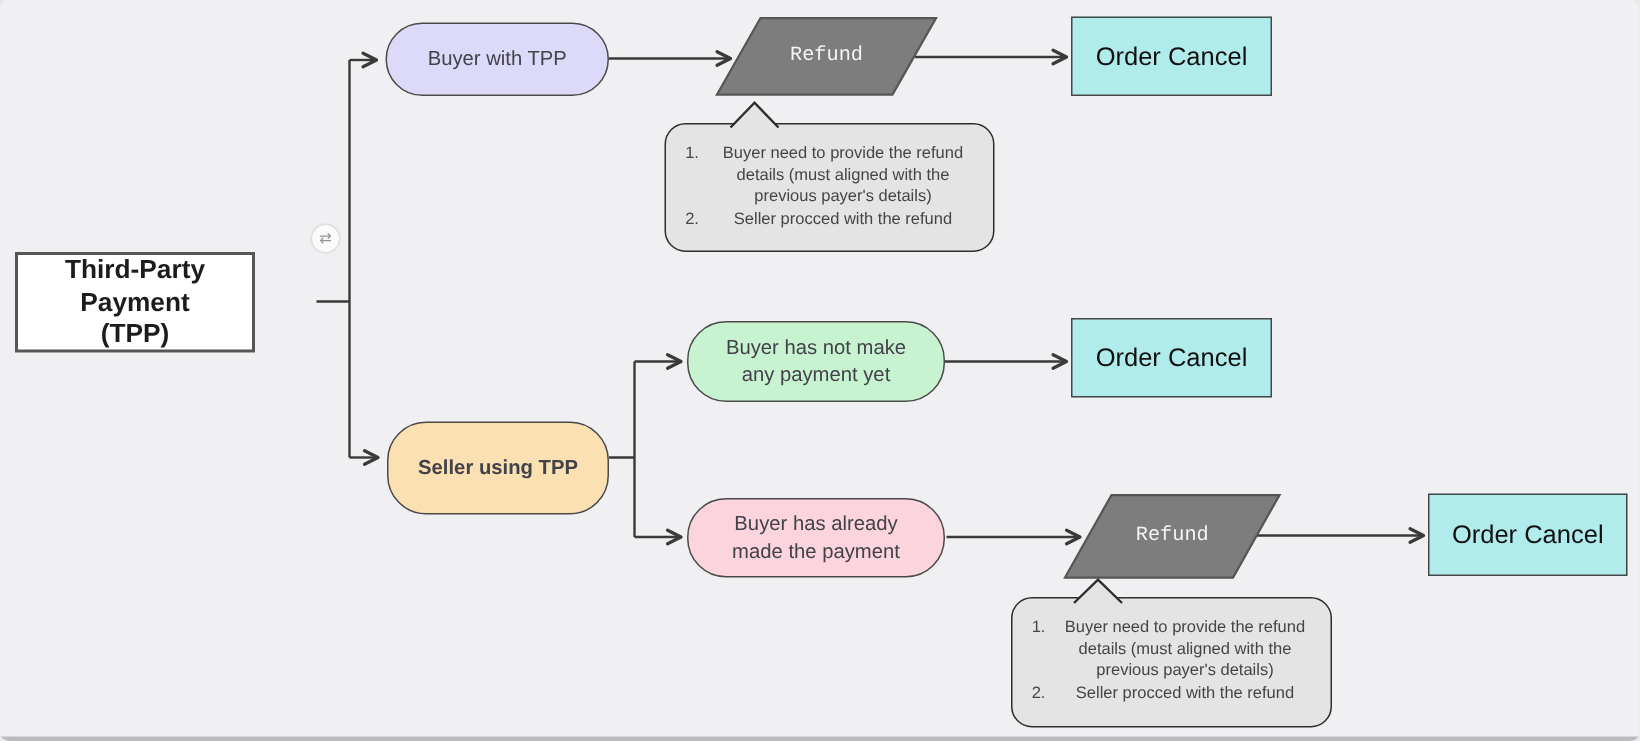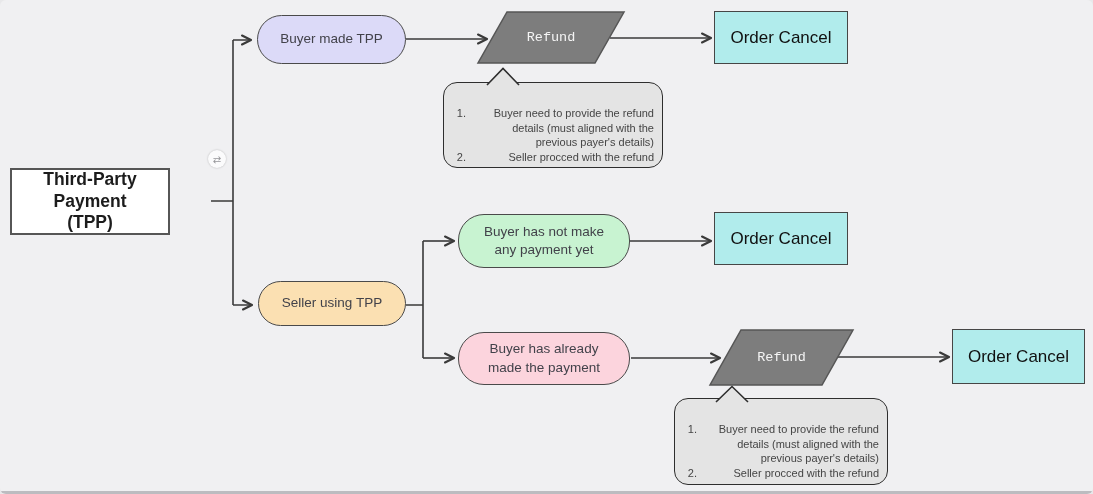--- a/index.html
+++ b/index.html
@@ -6,39 +6,39 @@
   #canvas{position:relative;width:1093px;height:494px;background:#f0f0f2;overflow:hidden;border-radius:6px;}
 
   .node{position:absolute;display:flex;align-items:center;justify-content:center;
         text-align:center;white-space:pre-line;box-sizing:border-box;z-index:4;}
 
   .root{left:10px;top:168px;width:160px;height:67px;background:#ffffff;
         border:2px solid #565656;font-size:17.5px;font-weight:600;color:#1c1c1c;line-height:1.25;}
 
   .pill{border:1.5px solid #4a4a4a;border-radius:26px;font-size:13.5px;color:#42424a;line-height:1.35;}
   .pill-buyer {left:257px;top:15px;width:149px;height:49px;background:#dcdaf8;}
-  .pill-seller{left:258px;top:281px;width:148px;height:45px;background:#fbe0b2;}
+  .pill-seller{left:258px;top:281px;width:148px;height:62px;background:#fbe0b2;font-weight:bold;}
   .pill-green {left:458px;top:214px;width:172px;height:54px;background:#c8f3d1;}
   .pill-pink  {left:458px;top:332px;width:172px;height:53px;background:#fcd4dd;}
 
   .oc{background:#b1ecec;border:1.5px solid #464646;font-size:17px;font-weight:500;color:#101010;}
   .oc1{left:714px;top:11px; width:134px;height:53px;}
   .oc2{left:714px;top:212px;width:134px;height:53px;}
   .oc3{left:952px;top:329px;width:133px;height:55px;}
 
   .pgram-label{position:absolute;display:flex;align-items:center;justify-content:center;
         color:#f4f4f4;font-size:13.5px;z-index:4;font-family:Liberation Mono, monospace;}
   .pg1{left:478px;top:12px;width:146px;height:51px;}
   .pg2{left:710px;top:330px;width:143px;height:55px;}
 
   .note{position:absolute;background:#e4e4e4;border:1.6px solid #2e2e2e;border-radius:14px;
         box-sizing:border-box;z-index:2;}
   .note1{left:443px;top:82px;width:220px;height:86px;}
   .note2{left:674px;top:398px;width:214px;height:87px;}
-  .note ol{margin:0;padding:23px 8px 0 25px;font-size:11px;line-height:1.32;color:#454545;text-align:right;}
+  .note ol{margin:0;padding:12px 8px 0 25px;font-size:11px;line-height:1.32;color:#454545;text-align:center;}
   .note li{padding-left:1px;}
 
   #edges{position:absolute;left:0;top:0;z-index:3;pointer-events:none;}
 
   .badge{position:absolute;left:208px;top:150px;width:18px;height:18px;border-radius:50%;
          background:#fbfbfc;box-shadow:0 0 2px rgba(0,0,0,.25);display:flex;align-items:center;
          justify-content:center;font-size:10px;color:#96969a;z-index:5;}
 
   .bottom-edge{position:absolute;left:0;right:0;bottom:0;height:3px;background:#bcbcc0;
          border-radius:0 0 6px 6px;z-index:6;}
@@ -83,21 +83,21 @@
     <polygon points="507,12 624,12 595,63 478,63" fill="#7d7d7d" stroke="#565656" stroke-width="1.5"></polygon>
     <polygon points="741,330 853,330 822,385 710,385" fill="#7d7d7d" stroke="#565656" stroke-width="1.5"></polygon>
     <path d="M 487 85 L 503 68.5 L 519 85" fill="#e4e4e4" stroke="#2e2e2e" stroke-width="1.6"></path>
     <path d="M 716 402 L 732 386.5 L 748 402" fill="#e4e4e4" stroke="#2e2e2e" stroke-width="1.6"></path>
   </svg>
 
   <div class="node root">Third-Party Payment
 (TPP)</div>
   <div class="badge">⇄</div>
 
-  <div class="node pill pill-buyer">Buyer made TPP</div>
+  <div class="node pill pill-buyer">Buyer with TPP</div>
   <div class="node pill pill-seller">Seller using TPP</div>
   <div class="node pill pill-pink">Buyer has already
 made the payment</div>
   <div class="node pill pill-green">Buyer has not make
 any payment yet</div>
 
   <div class="pgram-label pg1">Refund</div>
   <div class="pgram-label pg2">Refund</div>
 
   <div class="node oc oc1">Order Cancel</div>

